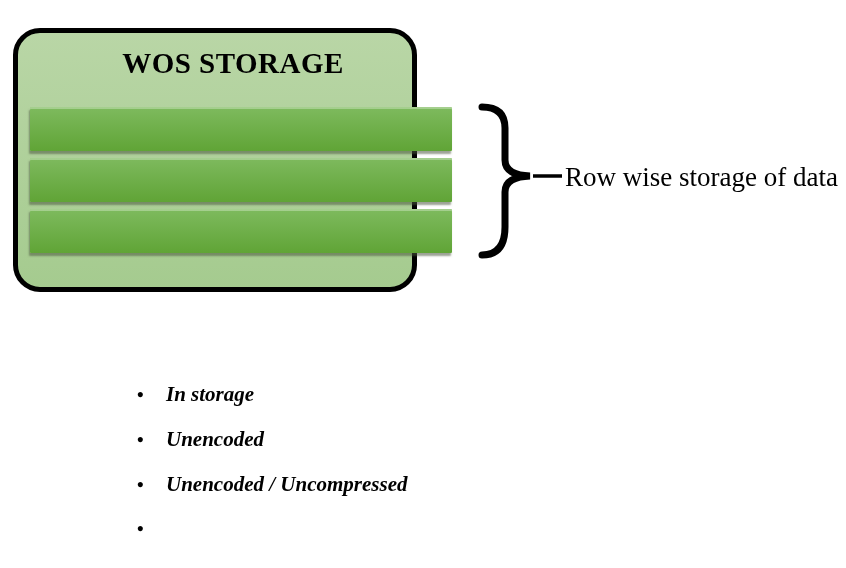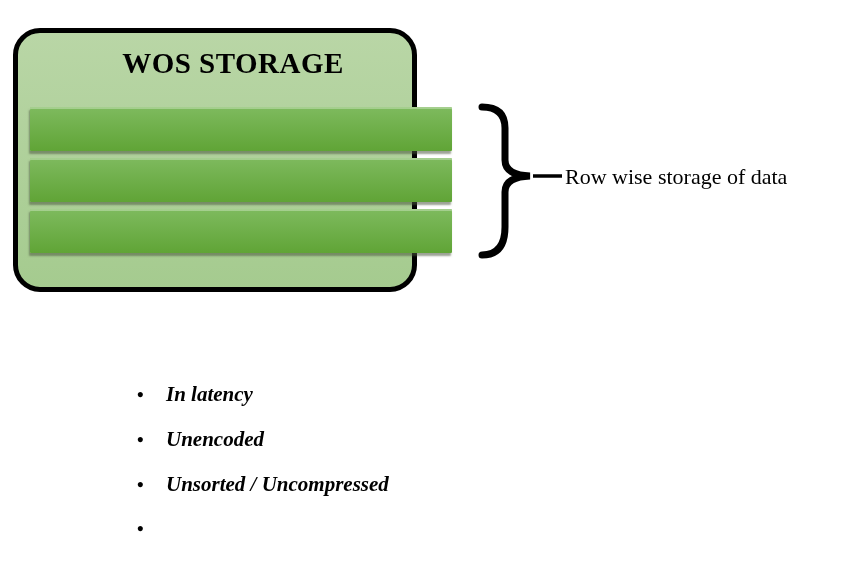--- a/index.html
+++ b/index.html
@@ -64,21 +64,21 @@
     position: absolute;
     left: 476px;
     top: 100px;
   }
 
   
   .brace-label {
     position: absolute;
     left: 565px;
     top: 160px;
-    font-size: 22px;
+    font-size: 27px;
     line-height: 34px;
     color: var(--text, #000);
     white-space: nowrap;
   }
 
   
   .bullet-list {
     position: absolute;
     left: 137px;
     top: 381px;
@@ -126,31 +126,31 @@
     <path d="M6,7 Q29,7 29,28 L29,60 Q29,75 54,76 Q29,77 29,92 L29,127 Q29,155 6,155" fill="none" stroke="#000000" stroke-width="7" stroke-linecap="round"></path>
     <path d="M57,76 L86,76" fill="none" stroke="#000000" stroke-width="3.5" stroke-linecap="butt"></path>
   </svg>
 
   <div class="brace-label">Row wise storage of data</div>
 
   <ul class="bullet-list">
 
       <li class="bullet-item">
         <span class="bullet-dot">•</span>
-        <span class="bullet-text">In latency</span>
+        <span class="bullet-text">In storage</span>
       </li>
 
       <li class="bullet-item">
         <span class="bullet-dot">•</span>
         <span class="bullet-text">Unencoded</span>
       </li>
 
       <li class="bullet-item">
         <span class="bullet-dot">•</span>
-        <span class="bullet-text">Unsorted / Uncompressed</span>
+        <span class="bullet-text">Unencoded / Uncompressed</span>
       </li>
 
       <li class="bullet-item">
         <span class="bullet-dot">•</span>
       </li>
     </ul>
 
 </div>
 
 </body></html>

